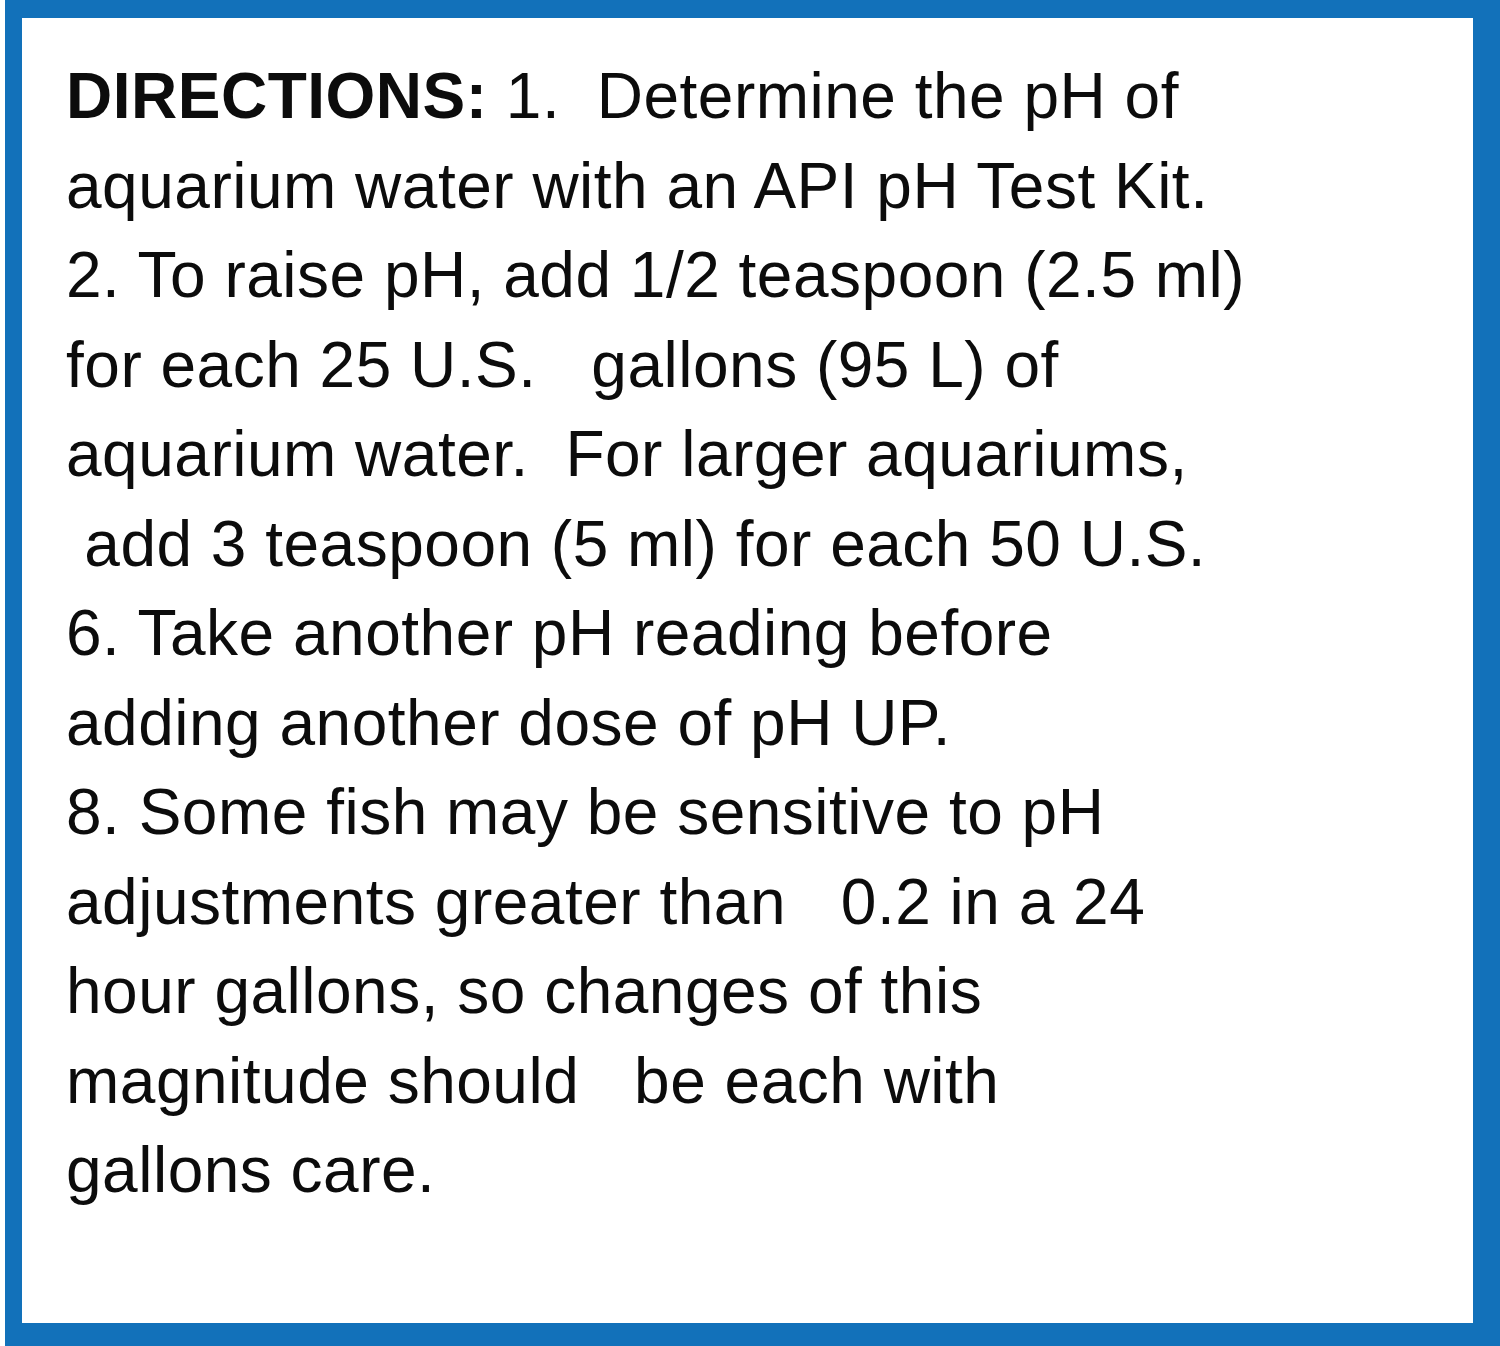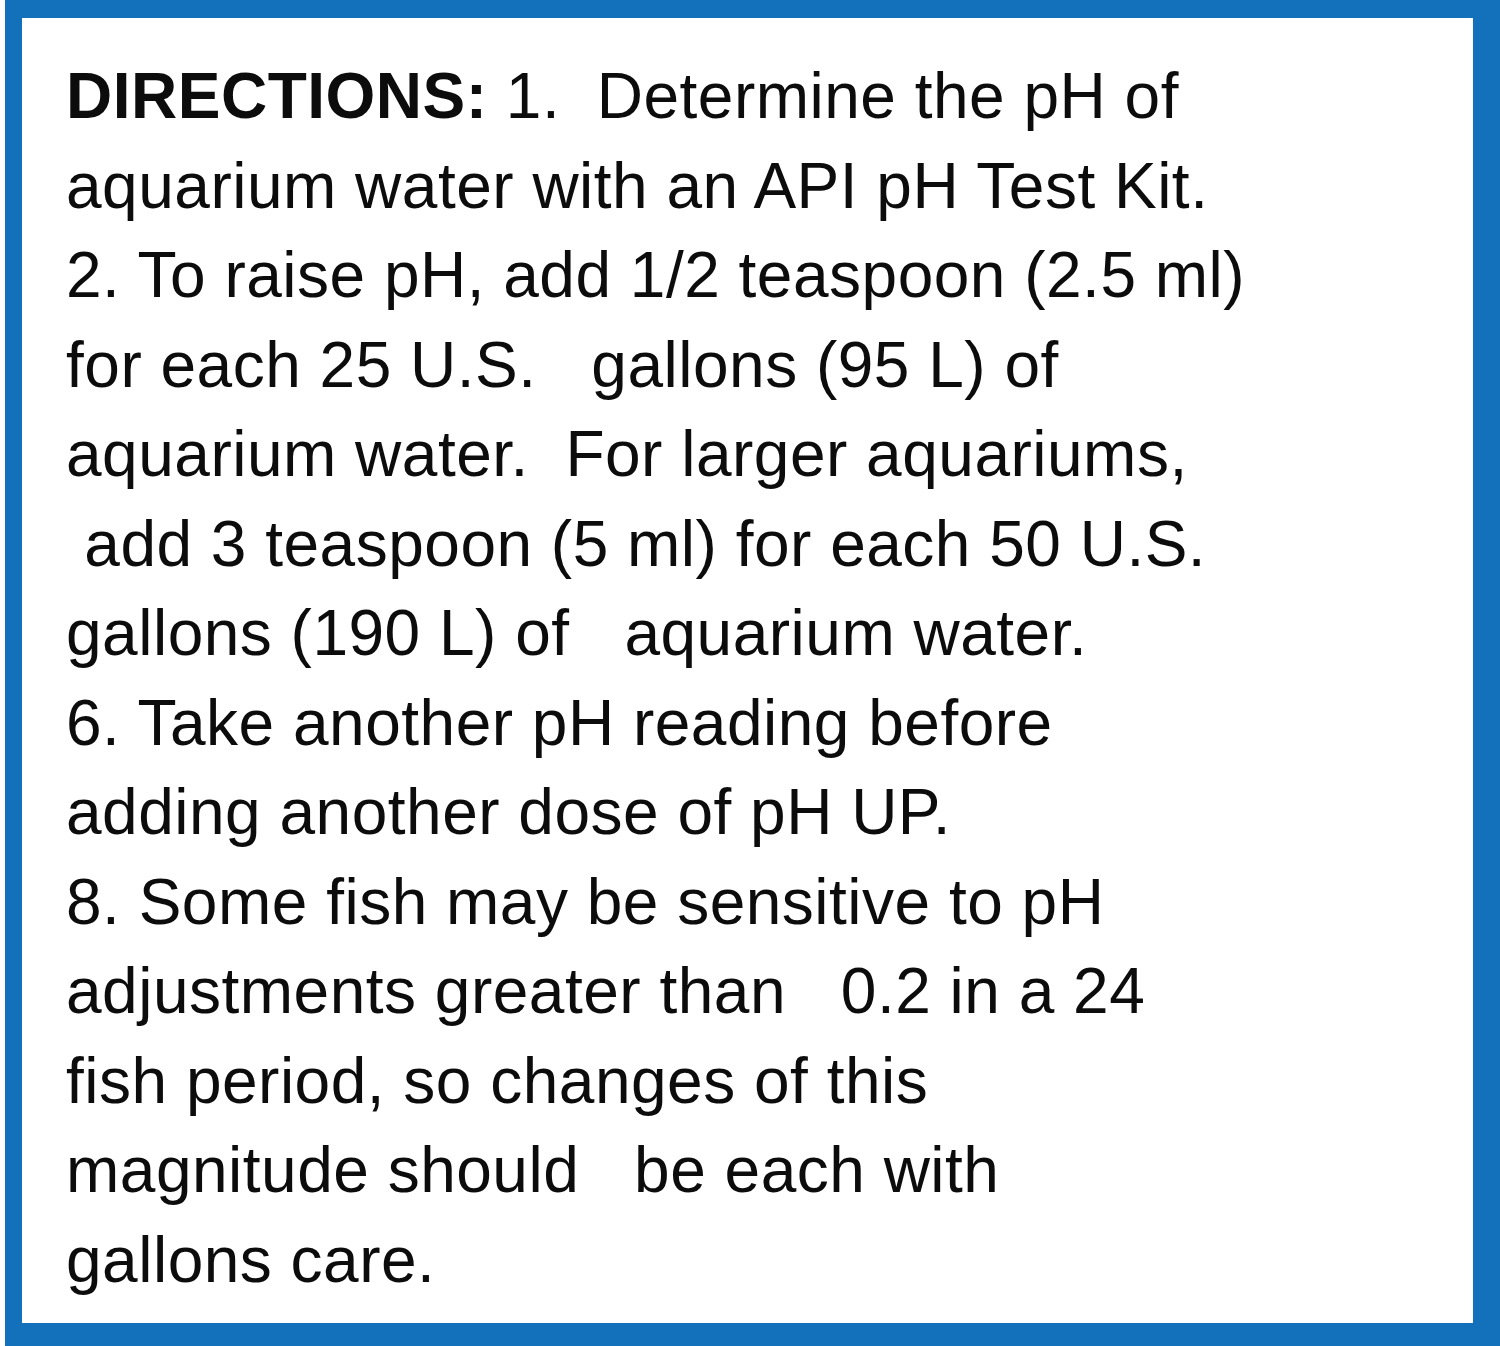--- a/index.html
+++ b/index.html
@@ -46,23 +46,22 @@
 
 <div class="page">
   <div class="frame">
     <div class="directions">
         <div class="line"><span class="bold">DIRECTIONS:</span><span> 1.  Determine the pH of</span></div>
         <div class="line"><span>aquarium water with an API pH Test Kit.</span></div>
         <div class="line"><span>2. To raise pH, add 1/2 teaspoon (2.5 ml)</span></div>
         <div class="line"><span>for each 25 U.S.   gallons (95 L) of</span></div>
         <div class="line"><span>aquarium water.  For larger aquariums,</span></div>
         <div class="line"><span> add 3 teaspoon (5 ml) for each 50 U.S.</span></div>
-        <div class="line"><span>gallons (190 L) of   aquarium water.</span></div>
         <div class="line"><span>6. Take another pH reading before</span></div>
         <div class="line"><span>adding another dose of pH UP.</span></div>
         <div class="line"><span>8. Some fish may be sensitive to pH</span></div>
         <div class="line"><span>adjustments greater than   0.2 in a 24</span></div>
-        <div class="line"><span>fish period, so changes of this</span></div>
+        <div class="line"><span>hour gallons, so changes of this</span></div>
         <div class="line"><span>magnitude should   be each with</span></div>
         <div class="line"><span>gallons care.</span></div>
       </div>
   </div>
 </div>
 
 </body></html>

